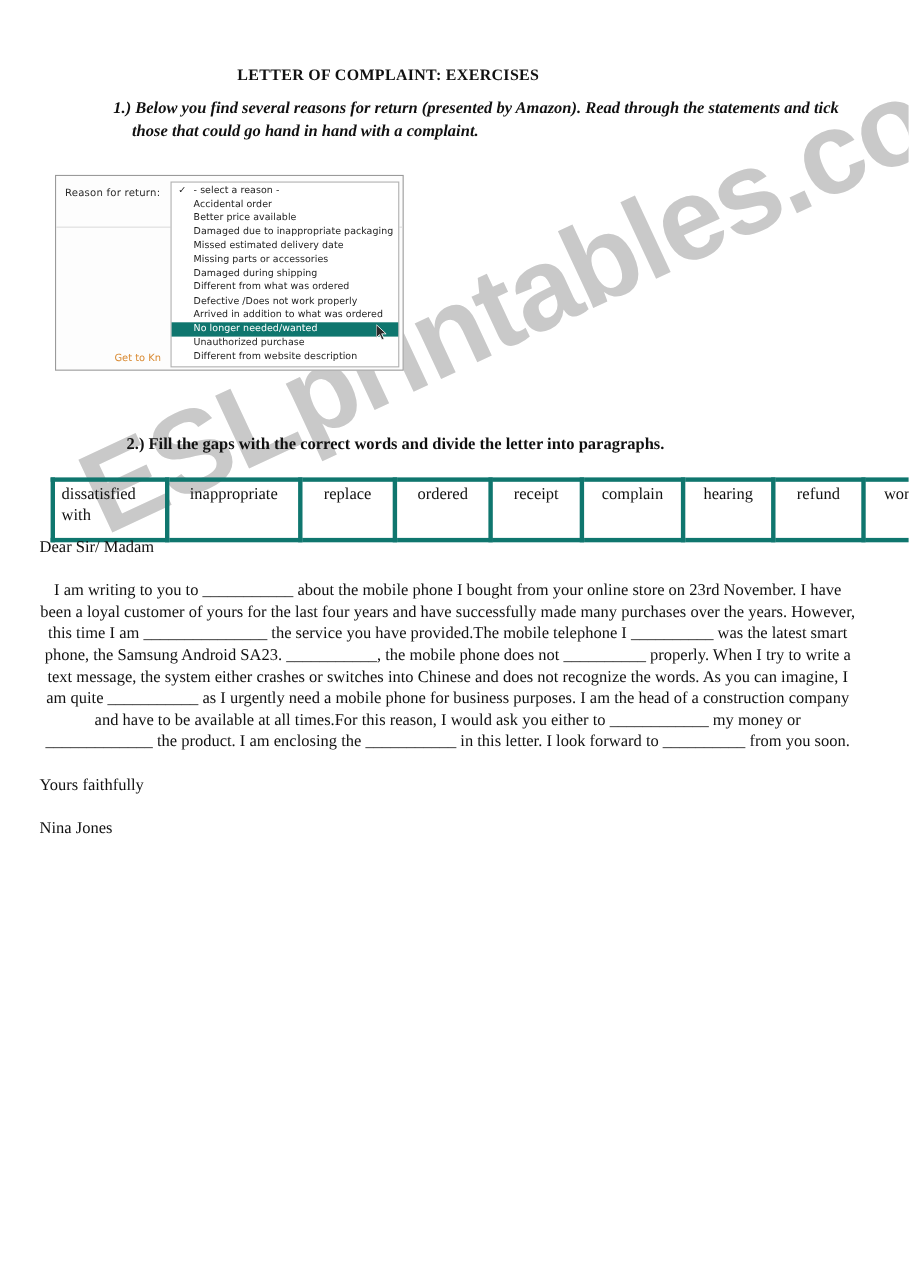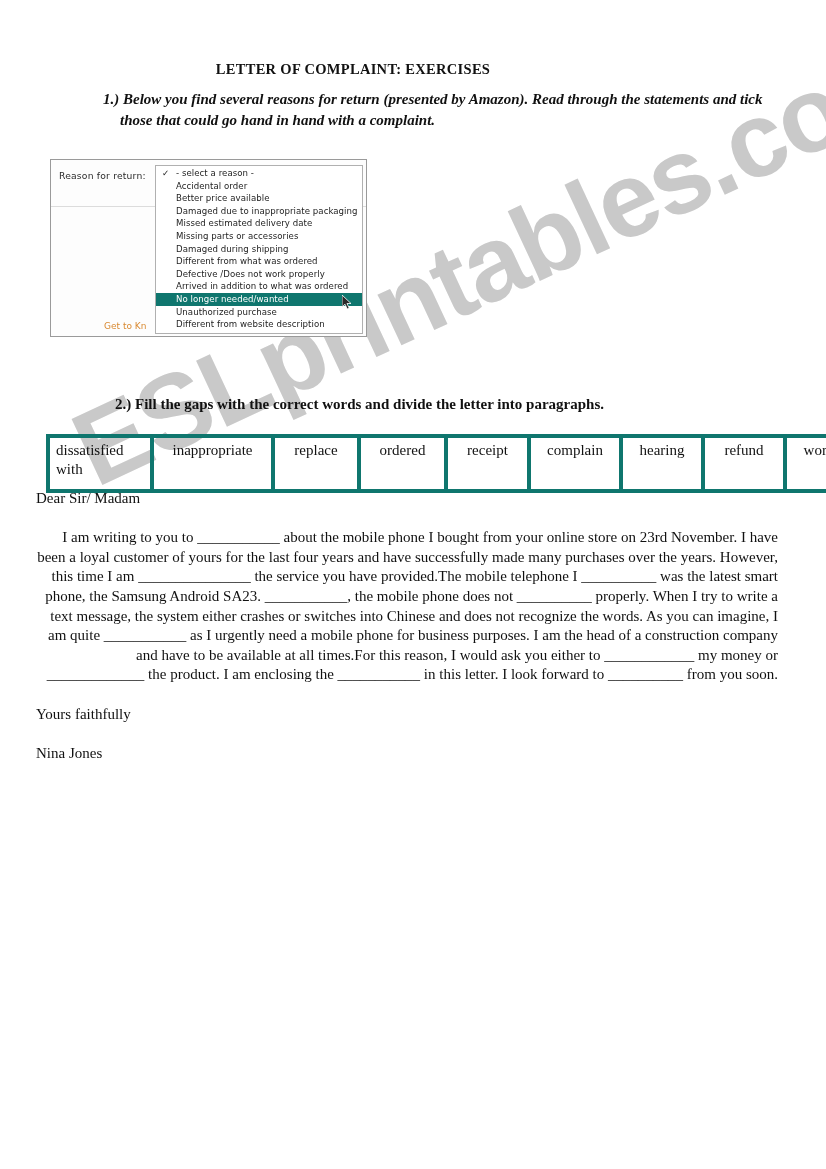--- a/index.html
+++ b/index.html
@@ -176,21 +176,21 @@
   #letter {
     position: absolute;
     top: 489px;
     left: 36px;
     width: 742px;
     font-size: 15px;
     line-height: 19.6px;
   }
   #letter p { margin: 0; }
   .letter-gap { margin: 0; height: 19.6px; }
-  #letter-body { text-align: right; }
+  #letter-body { text-align: center; }
 </style>
 </head>
 <body>
 
 <div id="watermark">ESLprintables.com</div>
 
 <div id="page-title">LETTER OF COMPLAINT: EXERCISES</div>
 
 <div class="exercise-prompt" id="exercise-1-prompt">1.) Below you find several reasons for return (presented by Amazon). Read through the statements and tick those that could go hand in hand with a complaint.</div>
 

